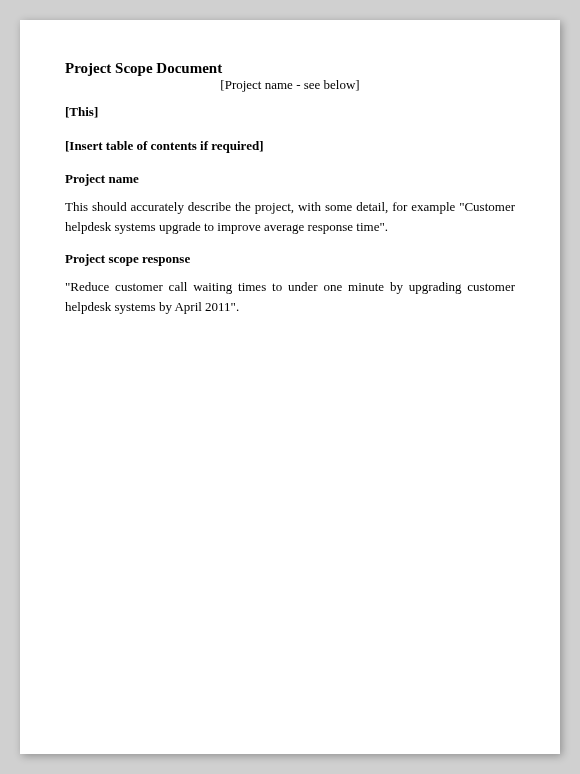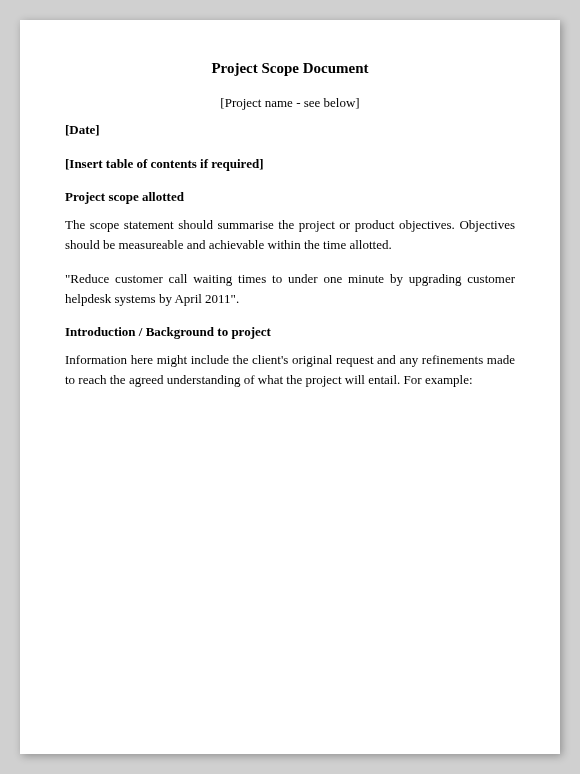--- a/index.html
+++ b/index.html
@@ -20,24 +20,23 @@
 
     .document-page {
       background: #ffffff;
       width: 540px;
       min-height: 734px;
       padding: 40px 45px;
       box-shadow: 2px 2px 8px rgba(0,0,0,0.3);
     }
 
     .doc-title {
-      text-align: center;
+      text-align: left;
       font-size: 15px;
       font-weight: bold;
-      margin-bottom: 18px;
       font-family: 'Times New Roman', Times, serif;
     }
 
     .doc-project-name-placeholder {
       text-align: center;
       font-size: 13px;
       font-weight: normal;
       margin-bottom: 11px;
       font-family: 'Times New Roman', Times, serif;
     }
@@ -81,29 +80,28 @@
   </style>
 </head>
 <body>
 
 <div class="document-page">
 
   <div class="doc-title">Project Scope Document</div>
 
   <div class="doc-project-name-placeholder">[Project name - see below]</div>
 
-  <div class="doc-date">[Date]</div>
+  <div class="doc-date">[This]</div>
 
   <div class="doc-toc">[Insert table of contents if required]</div>
 
+  <div class="section-block">
+    <div class="section-heading">Project name</div>
+    <p class="doc-paragraph">This should accurately describe the project, with some detail, for example "Customer helpdesk systems upgrade to improve average response time".</p>
+  </div>
 
   <div class="section-block section-gap">
-    <div class="section-heading">Project scope allotted</div>
-    <p class="doc-paragraph">The scope statement should summarise the project or product objectives. Objectives should be measureable and achievable within the time allotted.</p>
+    <div class="section-heading">Project scope response</div>
     <p class="doc-paragraph">"Reduce customer call waiting times to under one minute by upgrading customer helpdesk systems by April 2011".</p>
   </div>
 
-  <div class="section-block">
-    <div class="section-heading">Introduction / Background to project</div>
-    <p class="doc-paragraph">Information here might include the client's original request and any refinements made to reach the agreed understanding of what the project will entail. For example:</p>
-  </div>
 
 </div>
 
 </body></html>

